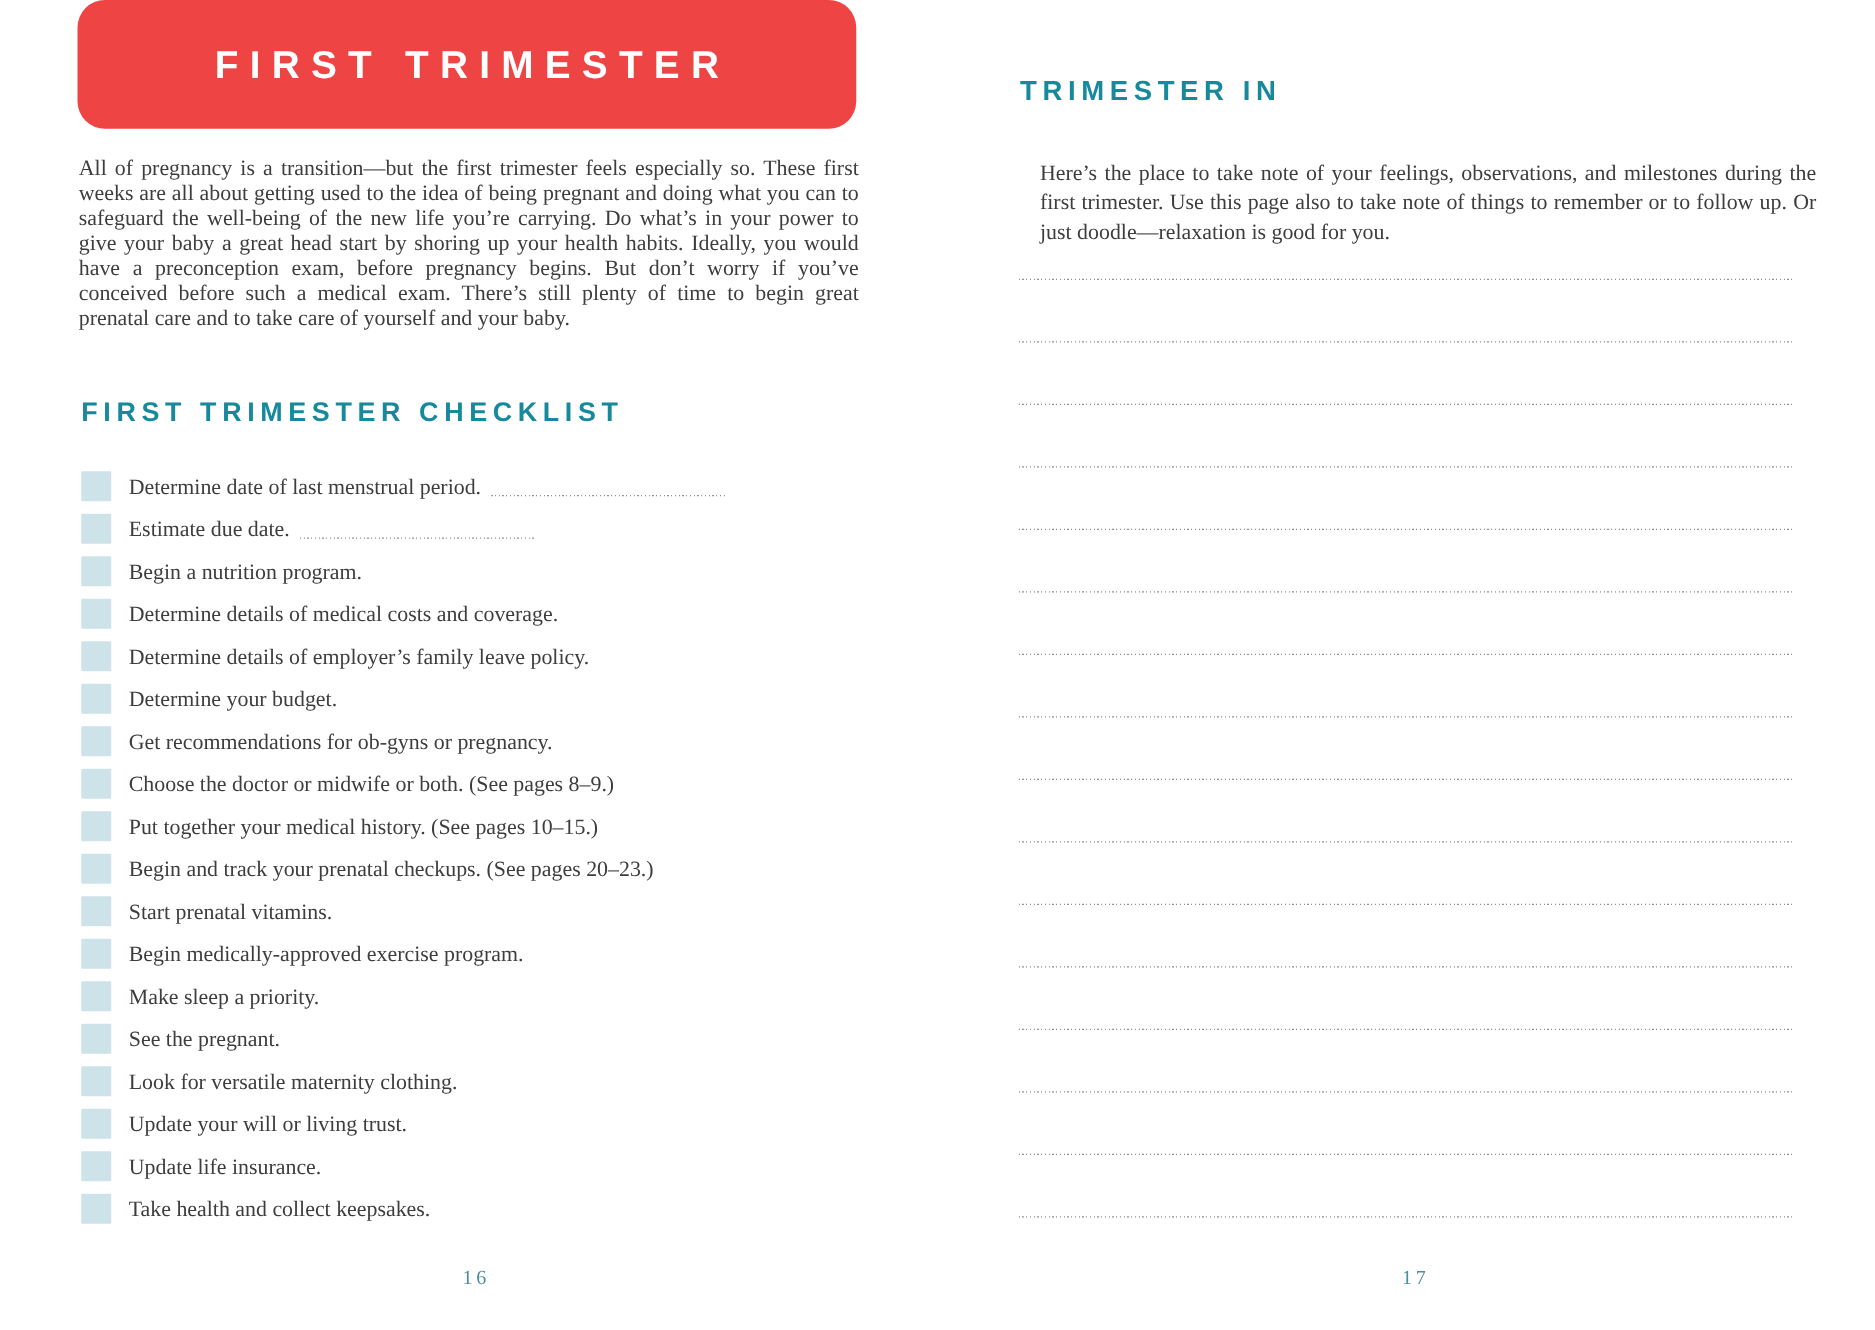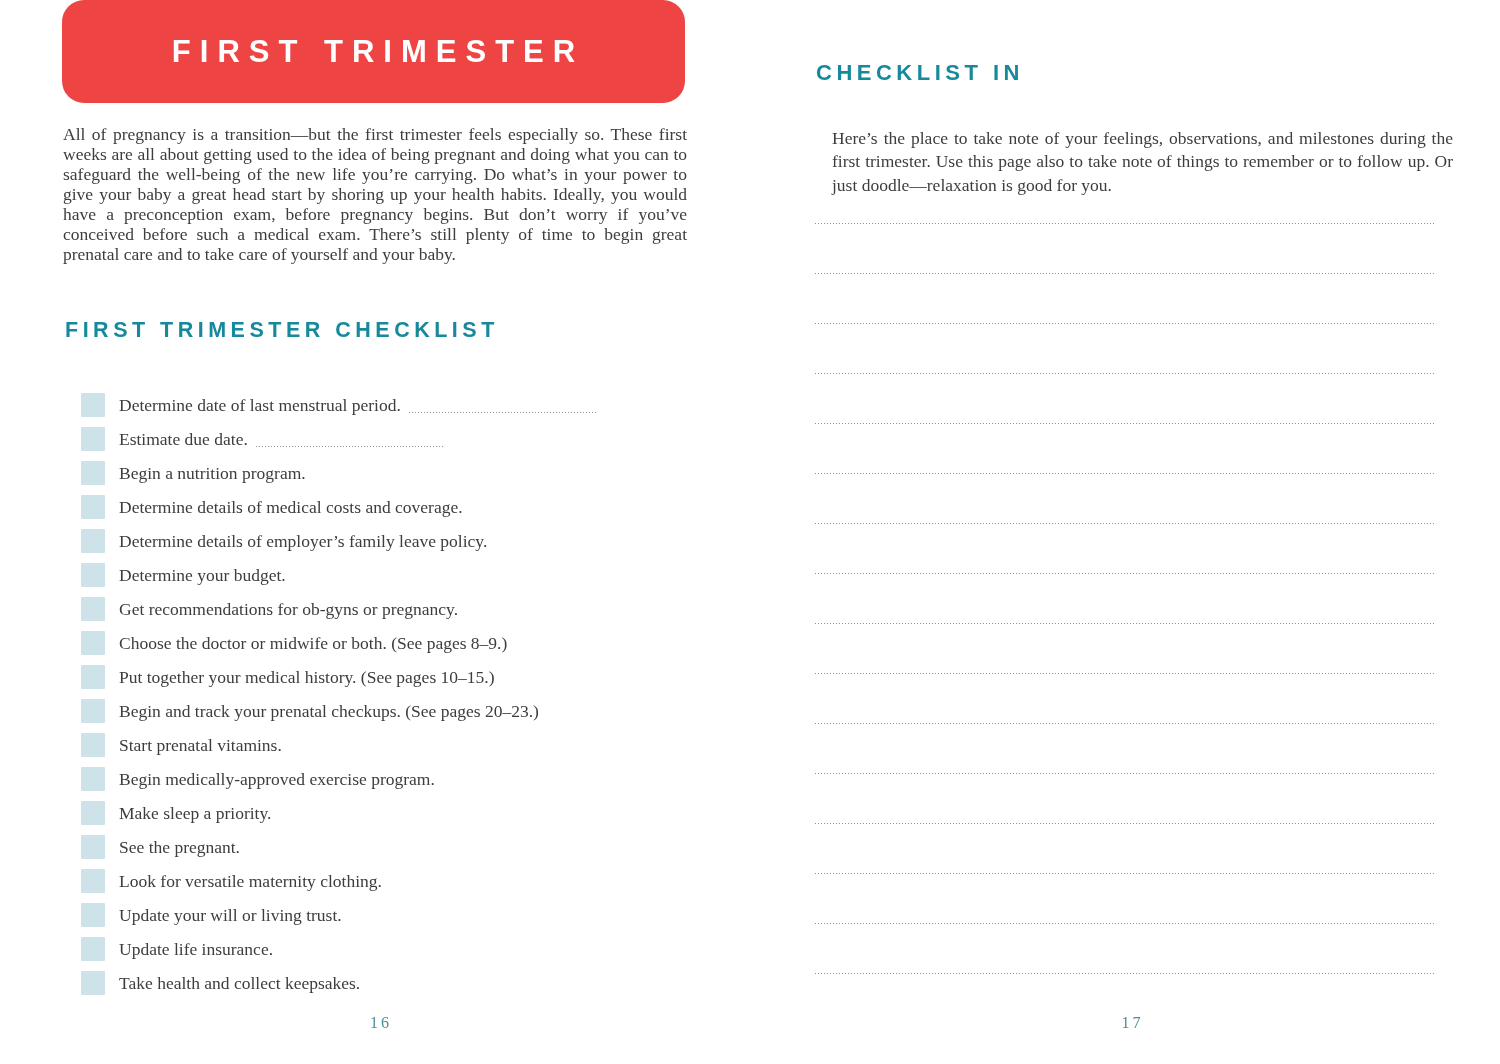--- a/index.html
+++ b/index.html
@@ -26,21 +26,21 @@
     font-size:17.5px;line-height:20px;color:#3d3d3d;text-align:justify;
   }
   .section-heading{
     position:absolute;left:2px;margin:0;
     font-family:"Liberation Sans", sans-serif;font-weight:700;
     color:#17899c;letter-spacing:4.5px;
   }
   #checklist-heading{top:318px;font-size:21.5px;}
   #checklist{
     position:absolute;top:372px;left:2px;width:622px;
-    list-style:none;margin:16px;padding:0;
+    list-style:none;margin:0;padding:0;
   }
   .check-item{height:34px;display:flex;align-items:center;}
   .checkbox{
     width:24px;height:24px;flex:0 0 24px;background:#cee2e9;border-radius:1px;
   }
   .check-label{
     margin-left:14px;font-size:17.5px;color:#3d3d3d;white-space:nowrap;
   }
   .leader{
     width:188px;height:1px;margin-left:8px;transform:translateY(7px);
@@ -146,21 +146,21 @@
       </li>
       <li class="check-item">
         <span class="checkbox"></span>
         <span class="check-label">Take health and collect keepsakes.</span>
       </li>
     </ul>
   <div class="pagenum">16</div>
 </section>
 
 <section class="page" id="right-page">
-  <h2 class="section-heading" id="checking-heading">CHECKLIST IN</h2>
+  <h2 class="section-heading" id="checking-heading">TRIMESTER IN</h2>
   <p class="notes-intro">Here’s the place to take note of your feelings, observations, and milestones during the first trimester. Use this page also to take note of things to remember or to follow up. Or just doodle—relaxation is good for you.</p>
   <div id="note-lines">
       <div class="note-line"></div>
       <div class="note-line"></div>
       <div class="note-line"></div>
       <div class="note-line"></div>
       <div class="note-line"></div>
       <div class="note-line"></div>
       <div class="note-line"></div>
       <div class="note-line"></div>

